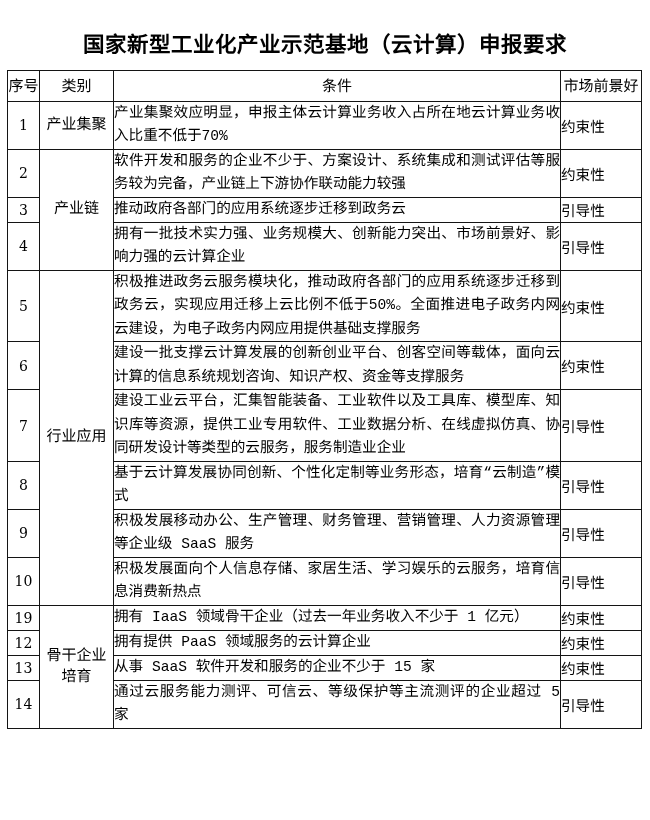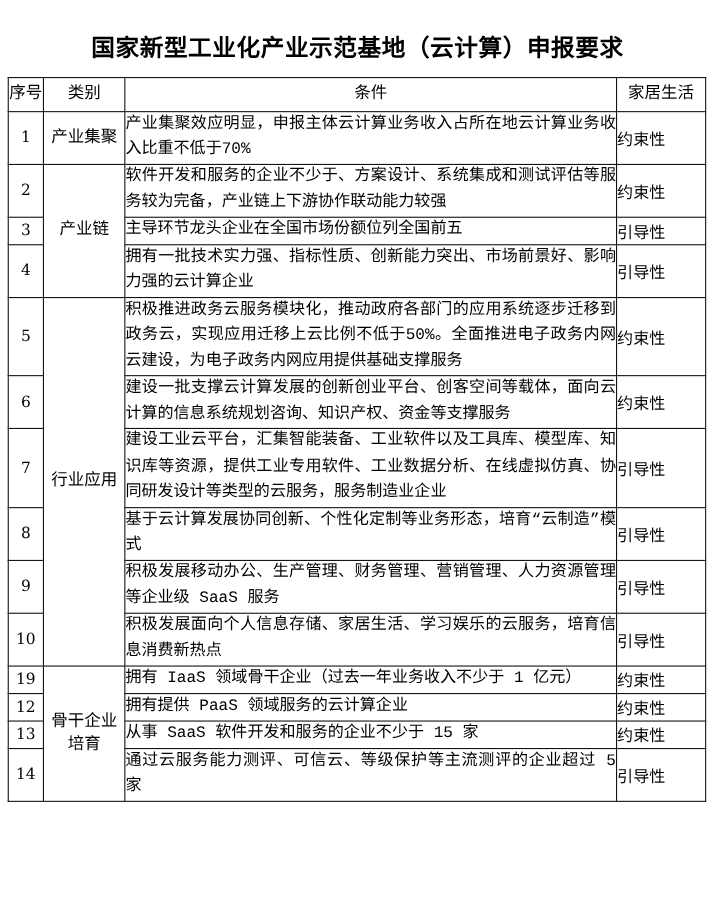--- a/index.html
+++ b/index.html
@@ -53,21 +53,21 @@
     vertical-align: middle;
     font-weight: normal;
   }
   col.c-no    { width: 32px; }
   col.c-cat   { width: 74px; }
   col.c-cond  { width: 447px; }
   col.c-prop  { width: 81px; }
 
   .th-cell {
     text-align: center;
-    font-family: Liberation Mono, monospace;
+    font-family: Liberation Serif, serif;
     font-weight: bold;
     font-size: 15px;
     height: 30px;
     line-height: 30px;
     white-space: nowrap;
   }
   .no-cell {
     text-align: center;
     font-size: 14px;
     font-family: "DejaVu Serif", "Liberation Serif", serif;
@@ -110,44 +110,44 @@
       <col class="c-no">
         <col class="c-cat">
         <col class="c-cond">
         <col class="c-prop">
     </colgroup>
     <thead>
       <tr>
         <th class="th-cell">序号</th>
         <th class="th-cell">类别</th>
         <th class="th-cell">条件</th>
-        <th class="th-cell">家居生活</th>
+        <th class="th-cell">市场前景好</th>
       </tr>
     </thead>
     <tbody id="table-body">
         <tr>
           <td class="no-cell r2">1</td>
           <td class="cat-cell" rowspan="1">产业集聚</td>
           <td class="cond-cell">产业集聚效应明显，申报主体云计算业务收入占所在地云计算业务收入比重不低于70%</td>
           <td class="prop-cell">约束性</td>
         </tr>
         <tr>
           <td class="no-cell r2">2</td>
           <td class="cat-cell" rowspan="3">产业链</td>
           <td class="cond-cell">软件开发和服务的企业不少于、方案设计、系统集成和测试评估等服务较为完备，产业链上下游协作联动能力较强</td>
           <td class="prop-cell">约束性</td>
         </tr>
         <tr>
           <td class="no-cell r1">3</td>
-          <td class="cond-cell">主导环节龙头企业在全国市场份额位列全国前五</td>
+          <td class="cond-cell">推动政府各部门的应用系统逐步迁移到政务云</td>
           <td class="prop-cell">引导性</td>
         </tr>
         <tr>
           <td class="no-cell r2">4</td>
-          <td class="cond-cell">拥有一批技术实力强、指标性质、创新能力突出、市场前景好、影响力强的云计算企业</td>
+          <td class="cond-cell">拥有一批技术实力强、业务规模大、创新能力突出、市场前景好、影响力强的云计算企业</td>
           <td class="prop-cell">引导性</td>
         </tr>
         <tr>
           <td class="no-cell r3">5</td>
           <td class="cat-cell" rowspan="6">行业应用</td>
           <td class="cond-cell">积极推进政务云服务模块化，推动政府各部门的应用系统逐步迁移到政务云，实现应用迁移上云比例不低于50%。全面推进电子政务内网云建设，为电子政务内网应用提供基础支撑服务</td>
           <td class="prop-cell">约束性</td>
         </tr>
         <tr>
           <td class="no-cell r2">6</td>

